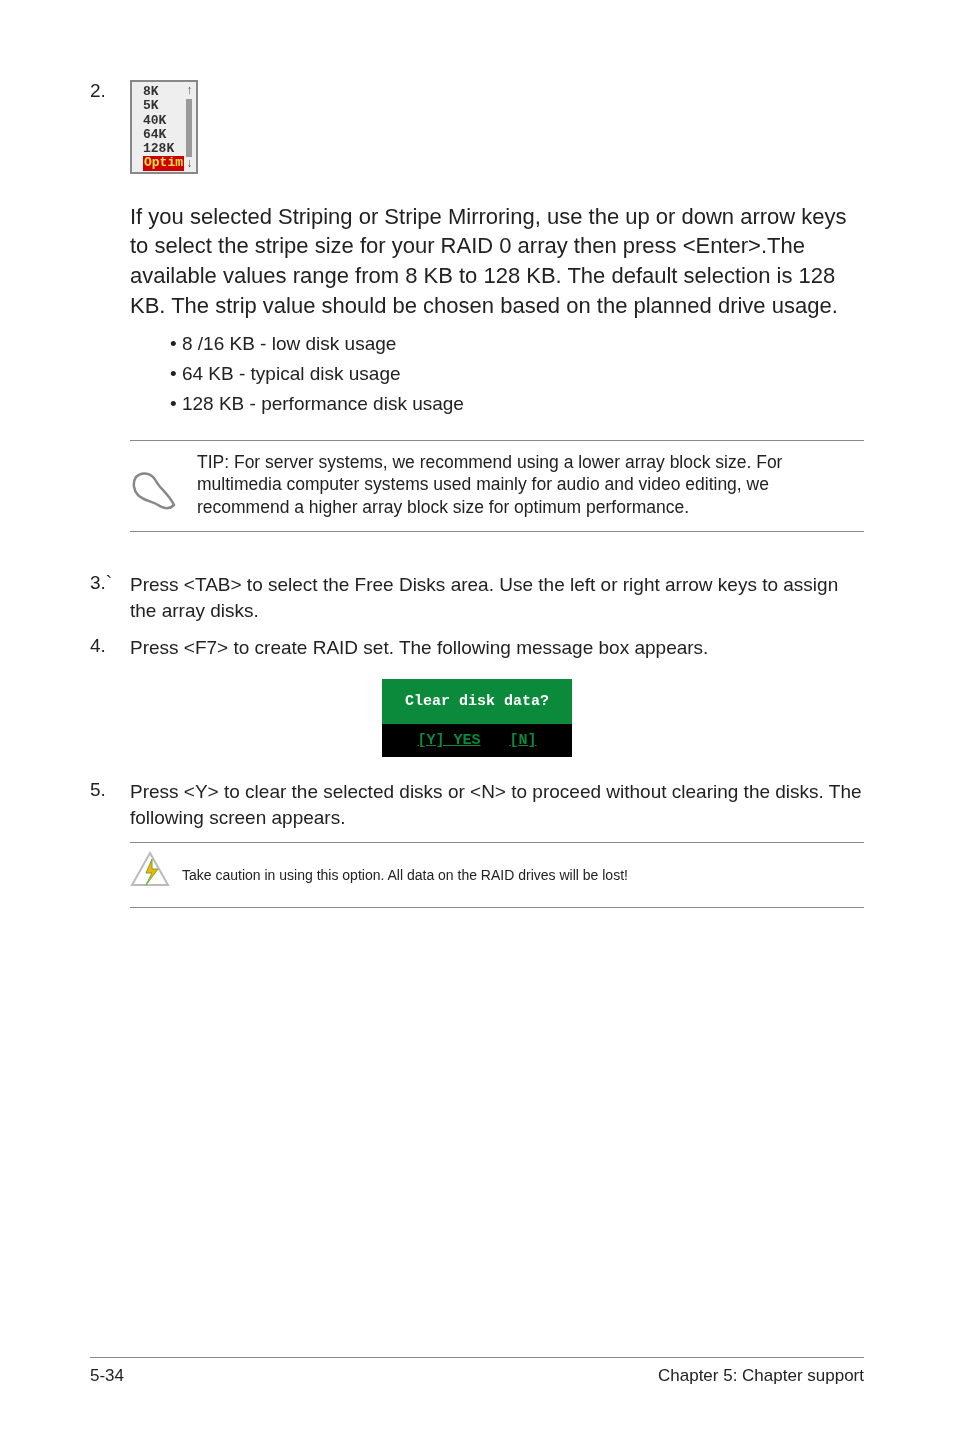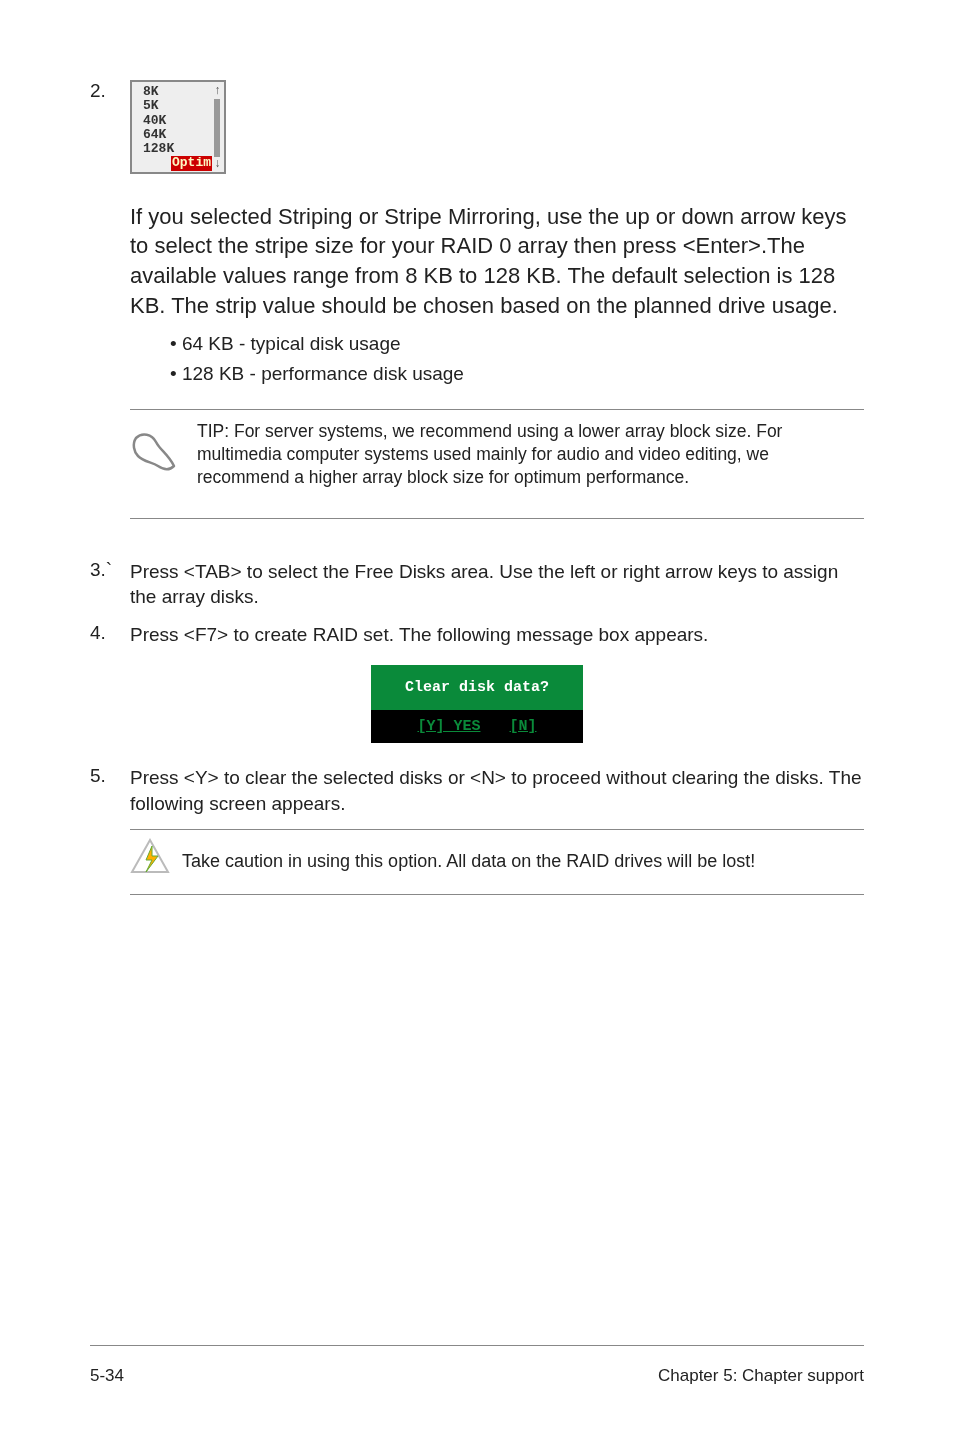--- a/index.html
+++ b/index.html
@@ -47,23 +47,22 @@
     display: flex;
     gap: 2px;
     align-items: stretch;
     line-height: 1.1;
   }
   .stripe-list {
     color: #333;
   }
   .stripe-list .optim {
     background: #c00;
-    color: #fef9c3;
+    color: #fde047;
     padding: 0 1px;
-    margin-left: 28px;
   }
   .stripe-arrows {
     font-size: 12px;
     display: flex;
     flex-direction: column;
     justify-content: space-between;
     color: #555;
   }
   .stripe-arrows .bar {
     width: 6px;
@@ -89,34 +88,34 @@
   }
   ul.disk-usage li::before {
     content: "• ";
   }
   .tip-block {
     margin-left: 40px;
     display: flex;
     gap: 15px;
     border-top: 1px solid #888;
     border-bottom: 1px solid #888;
-    padding: 10px 0 29px 0;
+    padding: 10px 0 12px 0;
     margin-bottom: 40px;
-    align-items: center;
+    align-items: flex-end;
   }
   .tip-icon {
     flex-shrink: 0;
   }
   .tip-text {
     font-size: 17.5px;
     line-height: 1.3;
   }
   .msg-box {
     margin: 18px auto 22px auto;
-    width: 212px;
+    width: 190px;
     font-family: "Courier New", monospace;
     font-weight: bold;
     font-size: 15px;
   }
   .msg-top {
     background: #0a8a3a;
     color: #fff;
     padding: 14px 0;
     text-align: center;
   }
@@ -130,32 +129,32 @@
   .caution-block {
     margin-left: 40px;
     display: flex;
     gap: 12px;
     border-top: 1px solid #888;
     border-bottom: 1px solid #888;
     padding: 8px 0 8px 0;
     align-items: center;
   }
   .caution-text {
-    font-size: 18px;
+    font-size: 14px;
     line-height: 1.3;
   }
   .footer {
     position: absolute;
     bottom: 52px;
     left: 90px;
     right: 90px;
     border-top: 1px solid #888;
     display: flex;
     justify-content: space-between;
-    padding-top: 20px;
+    padding-top: 8px;
     font-size: 17px;
   }
 </style>
 </head>
 <body>
 
 <div class="step">
   <div class="step-num">2.</div>
   <div class="step-body stripe-box-wrap">
     <div class="stripe-submenu">
@@ -172,20 +171,21 @@
         <span class="bar"></span>
         <span>↓</span>
       </div>
     </div>
   </div>
 </div>
 
 <p class="indented-para">If you selected Striping or Stripe Mirroring, use the up or down arrow keys to select the stripe size for your RAID 0 array then press &lt;Enter&gt;.The available values range from 8 KB to 128 KB. The default selection is 128 KB. The strip value should be chosen based on the planned drive usage.</p>
 
 <ul class="disk-usage">
+  <li>8 /16 KB - low disk usage</li>
   <li>64 KB - typical disk usage</li>
   <li>128 KB - performance disk usage</li>
 </ul>
 
 <div class="tip-block">
   <div class="tip-icon">
     <svg width="52" height="48" viewBox="0 0 52 48">
       <path d="M6 10 C 12 4 22 6 26 14 C 30 22 38 26 44 38 C 40 42 34 42 28 38 C 22 34 14 34 8 28 C 4 24 2 16 6 10 Z" fill="none" stroke="#888" stroke-width="2.5" stroke-linejoin="round"></path>
     </svg>
   </div>

